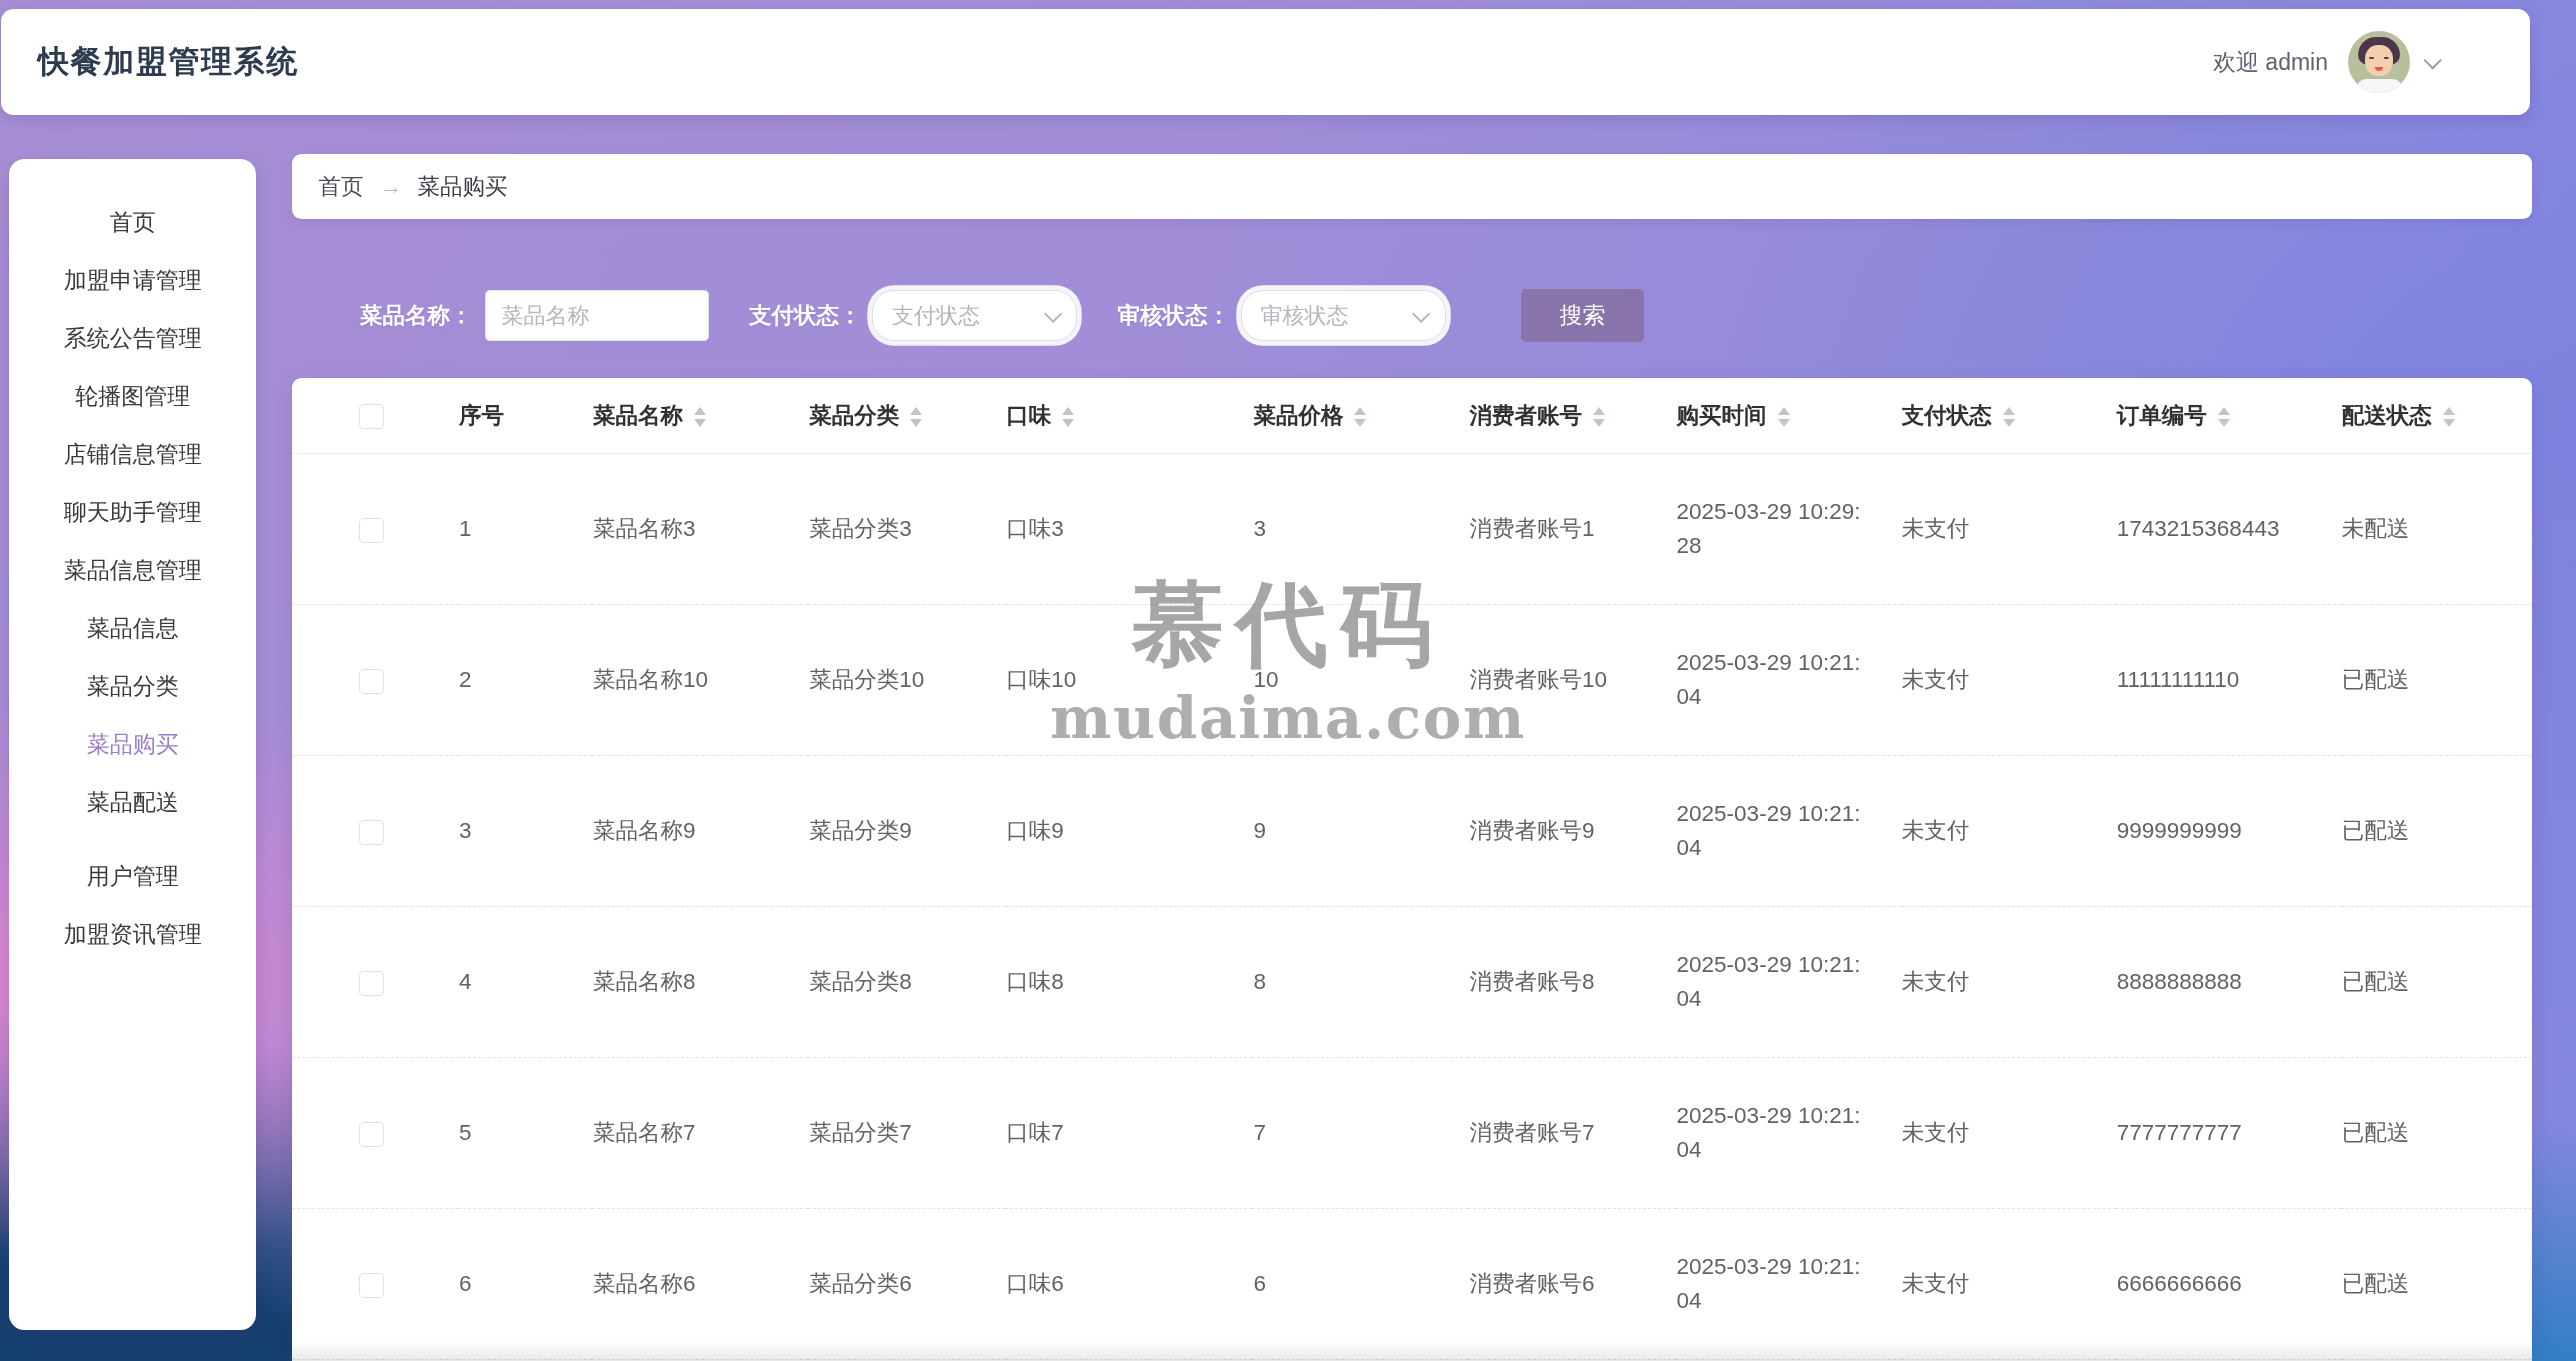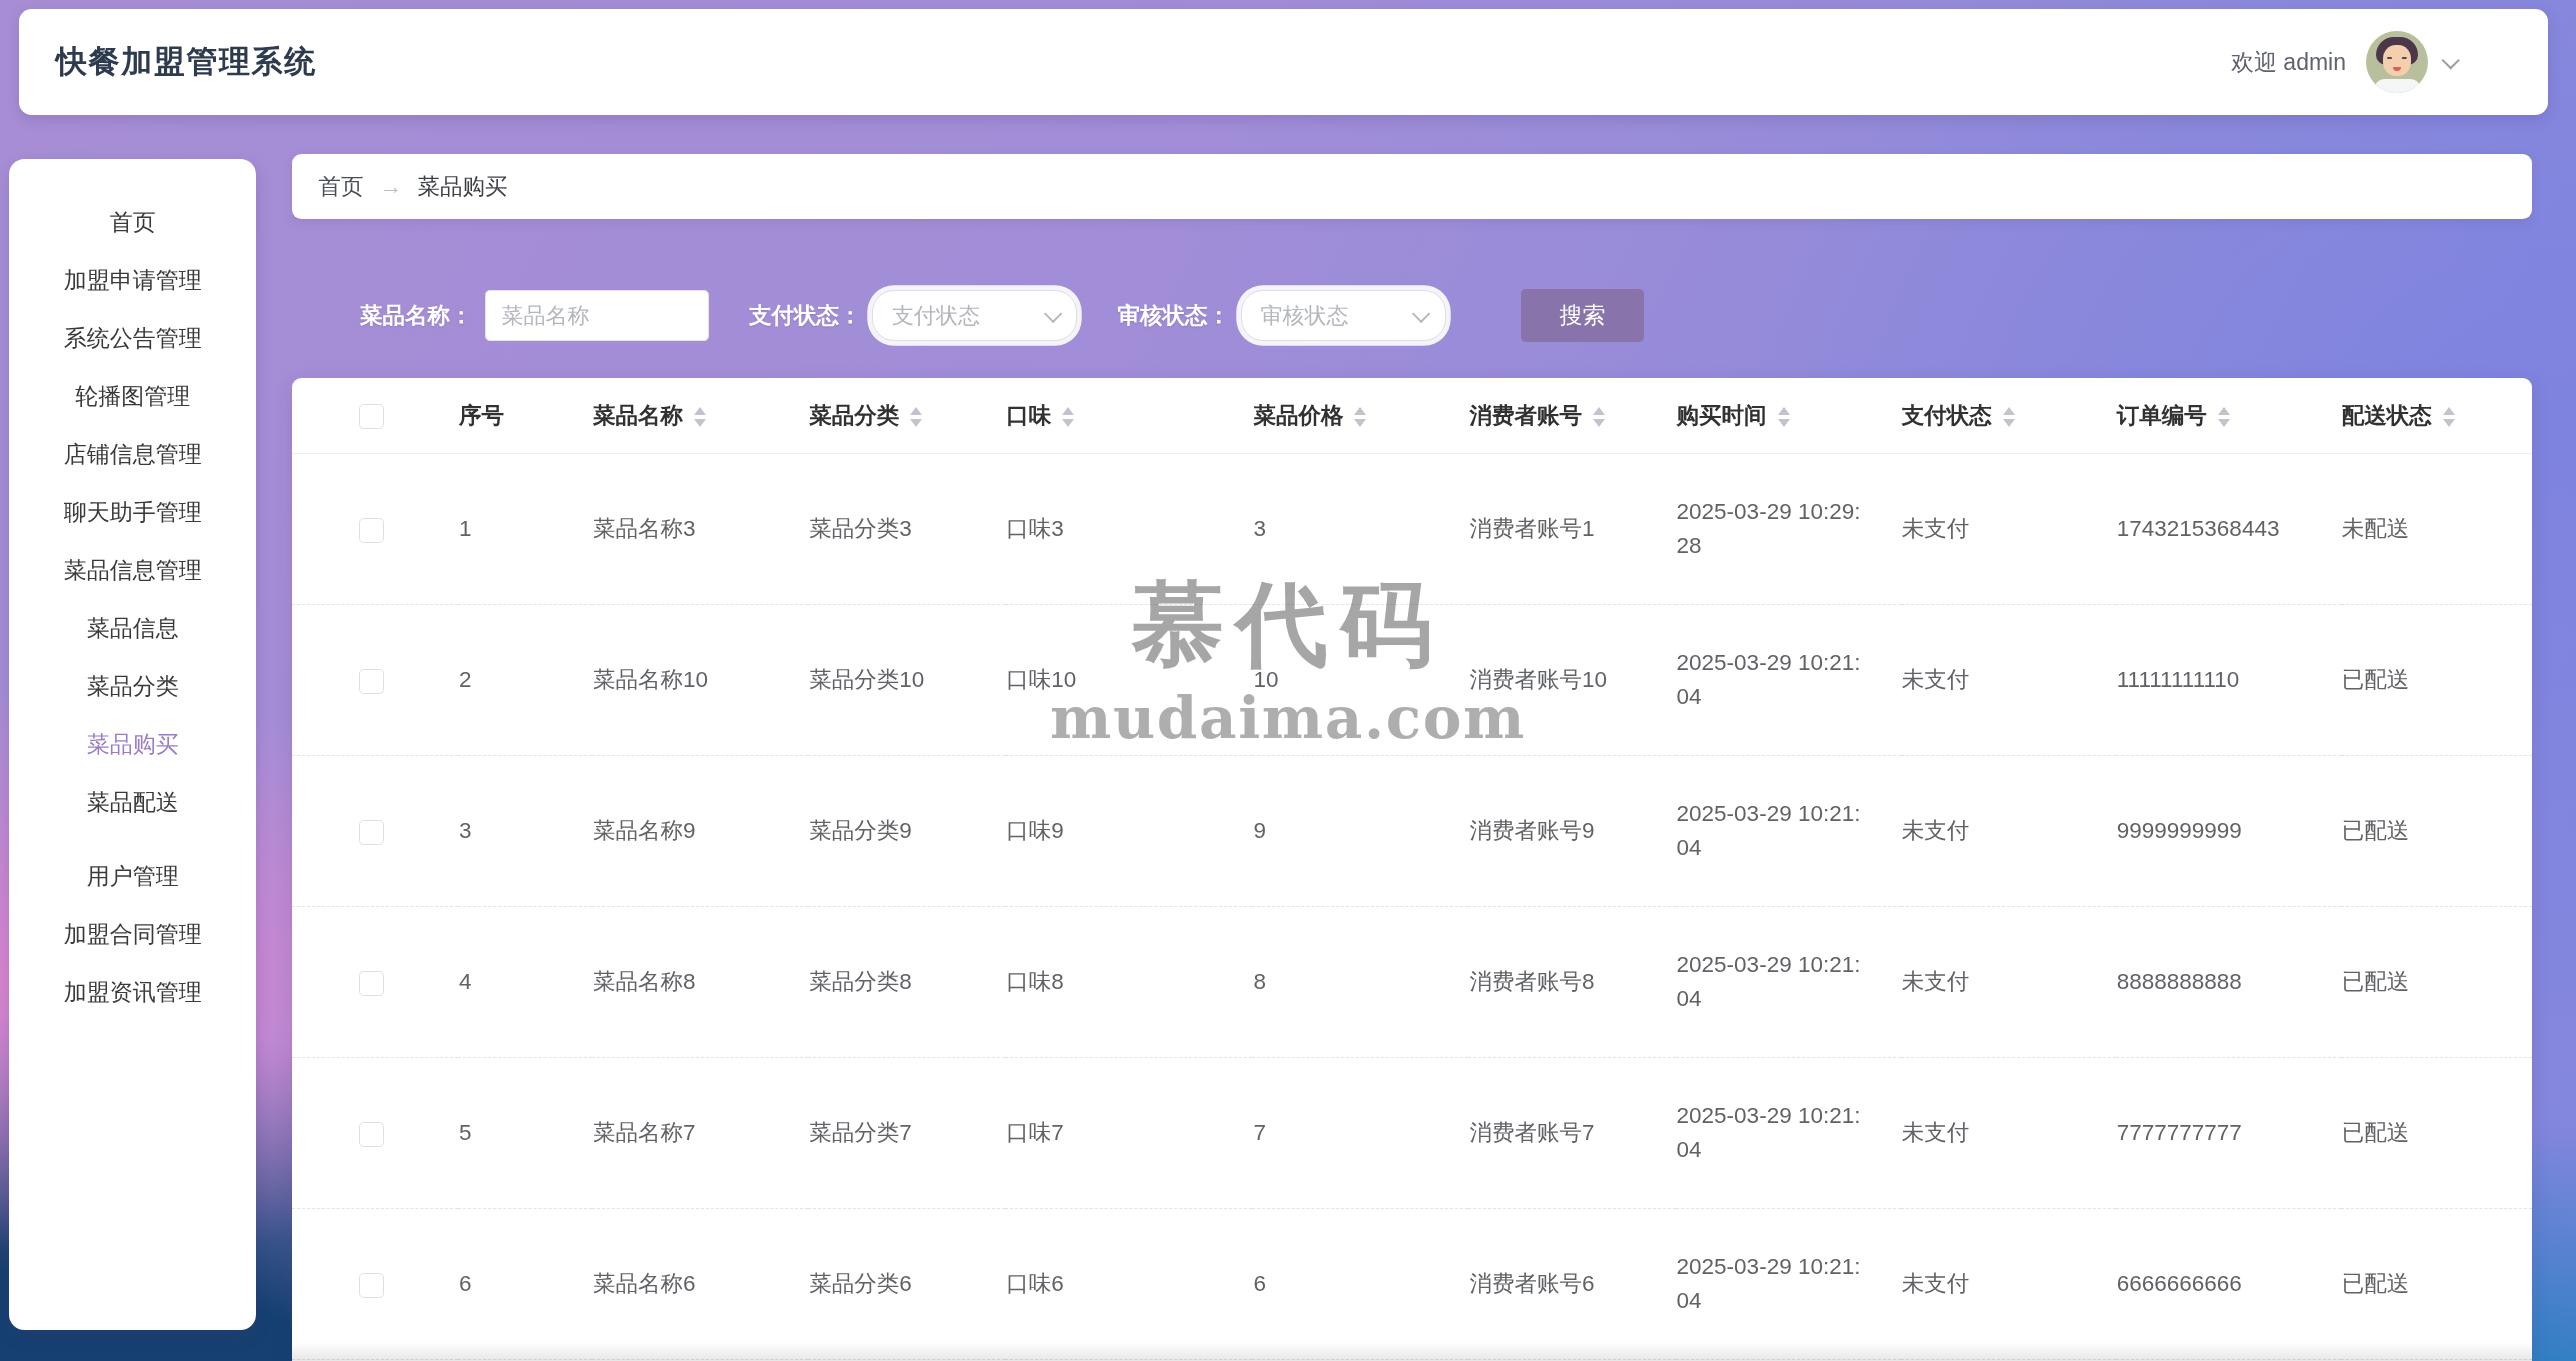--- a/index.html
+++ b/index.html
@@ -8,21 +8,21 @@
     position:relative;width:2576px;height:1362px;overflow:hidden;
     background-image:
       radial-gradient(855px 482px at 2% 72%, rgba(230,130,205,0.85) 0%, rgba(230,130,205,0) 60%),
       radial-gradient(1166px 700px at 0% 108%, #15406f 32%, rgba(21,64,111,0) 66%),
       radial-gradient(1555px 777px at 92% 116%, #2b7ec2 28%, rgba(43,126,194,0) 60%),
       radial-gradient(1477px 1011px at 102% 32%, rgba(124,130,224,0.85) 0%, rgba(124,130,224,0) 62%),
       linear-gradient(115deg, #a78ed4 0%, #a18dd8 40%, #8e8ada 72%, #8286de 100%);
   }
   
   .header{
-    position:absolute;left:19px;top:9.3px;width:2529px;height:106px;background:#fff;
+    position:absolute;left:1px;top:9.3px;width:2529px;height:106px;background:#fff;
     border-radius:12.4px;display:flex;align-items:center;
     box-shadow:0 4.7px 14px rgba(70,50,130,0.18);
   }
   .header .title{margin-left:37px;font-size:31px;font-weight:700;color:#2e3a4e;letter-spacing:1.6px;}
   .header-right{margin-left:auto;display:flex;align-items:center;padding-right:93px;}
   .welcome{font-size:23px;color:#5f6370;margin-right:20px;text-align:center;}
   .avatar{width:62px;height:62px;border-radius:50%;background:#b8bf9d;position:relative;overflow:hidden;cursor:pointer;}
   .avatar .hair{position:absolute;top:5.4px;left:10px;width:42px;height:28px;background:#4b3749;border-radius:22px 22px 12.4px 12.4px;}
   .avatar .face{position:absolute;top:14px;left:17px;width:28px;height:31px;background:#f3cfae;border-radius:45%;}
   .avatar .face::before{content:'';position:absolute;top:11.7px;left:3.9px;width:5.4px;height:2.3px;border-radius:2.3px;background:#55464e;box-shadow:14.8px 0 0 #55464e;}
@@ -130,21 +130,20 @@
       <div class="side-item">系统公告管理</div>
       <div class="side-item">轮播图管理</div>
       <div class="side-item">店铺信息管理</div>
       <div class="side-item">聊天助手管理</div>
       <div class="side-item">菜品信息管理</div>
       <div class="side-item">菜品信息</div>
       <div class="side-item">菜品分类</div>
       <div class="side-item active">菜品购买</div>
       <div class="side-item">菜品配送</div>
       <div class="side-item gap-before">用户管理</div>
-      <div class="side-item">加盟合同管理</div>
       <div class="side-item">加盟资讯管理</div>
     </div>
 
   <div class="main">
 
     <div class="breadcrumb">
       <span class="bc-home">首页</span>
       <span class="bc-sep">→</span>
       <span class="bc-cur">菜品购买</span>
     </div>

